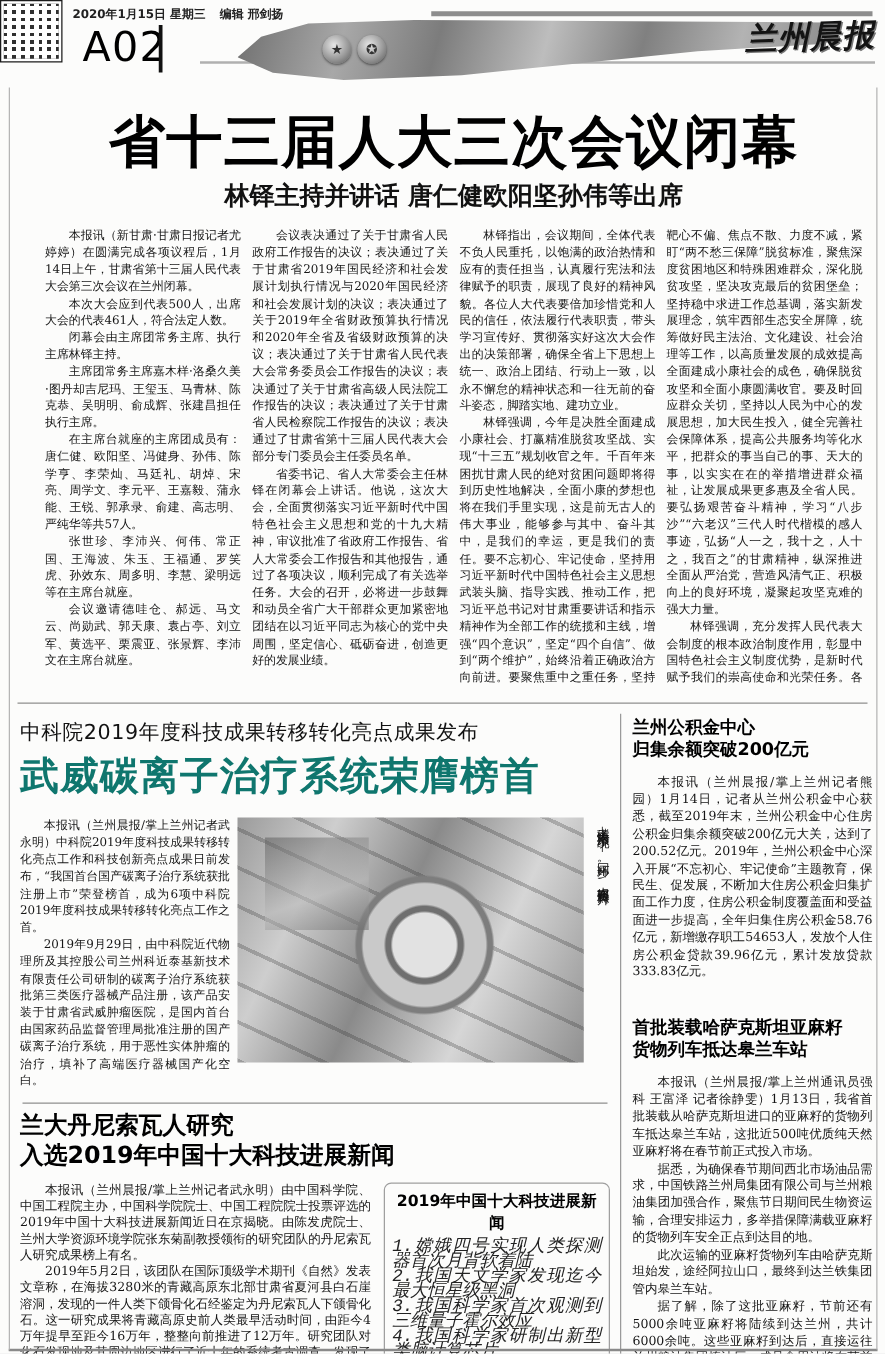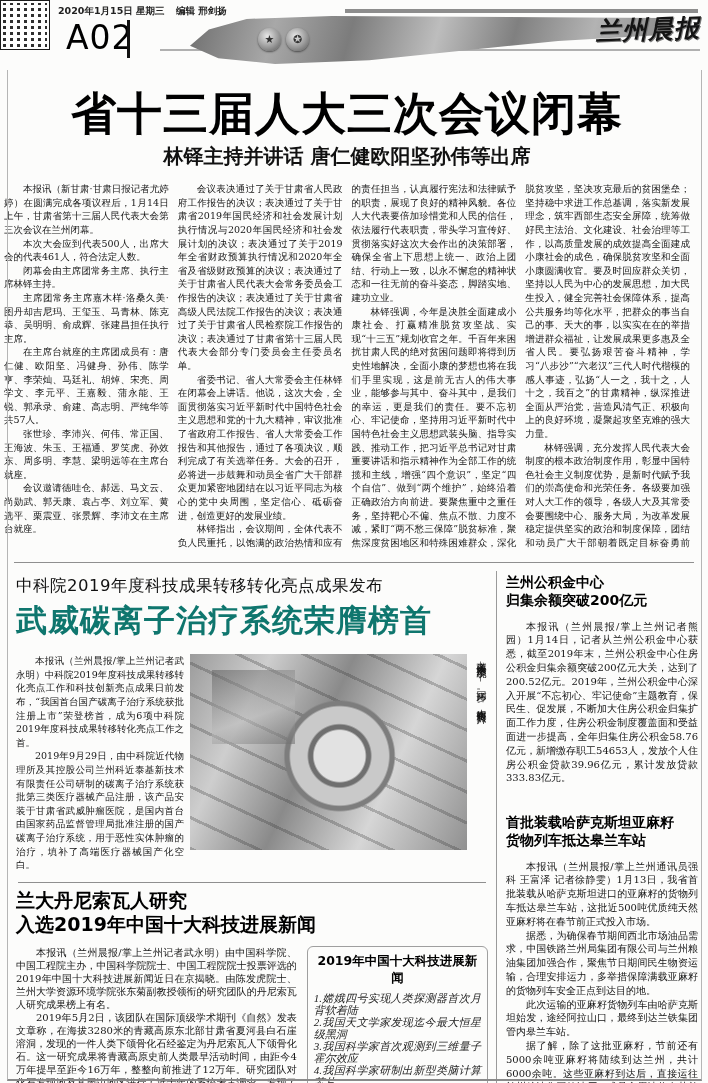--- a/index.html
+++ b/index.html
@@ -27,21 +27,21 @@
           display:flex;align-items:center;justify-content:center;font-size:11px;color:#333;
           box-shadow:0 1px 2px rgba(0,0,0,.5);}
   .flag-txt{position:absolute;left:128px;top:10px;font-size:23px;font-weight:900;font-style:italic;
             letter-spacing:2px;color:#2e2e2e;white-space:nowrap;
             text-shadow:1px 1px 0 #eee,2px 2px 2px rgba(0,0,0,.45);}
   .masthead{position:absolute;right:8px;top:13px;z-index:3;font-family:"DejaVu Serif",serif;
             font-size:25px;font-weight:900;font-style:italic;letter-spacing:1px;color:#141414;
             transform:rotate(-2deg);text-shadow:1px 1px 0 #777;}
 
   
-  .lead{padding:10px 14px 0 0;}
+  .lead{padding:10px 14px 0 32px;}
   .lead h1{margin:2px 0 6px;text-align:center;font-size:45px;font-weight:900;letter-spacing:1px;color:#000;line-height:1.05;}
   .lead h2{margin:0 0 12px;text-align:center;font-size:20px;font-weight:700;color:#111;}
   .bodytext{font-family:"DejaVu Serif",serif;font-size:9.5px;line-height:13.6px;text-align:justify;color:#151515;}
   .bodytext p{margin:0;text-indent:2em;}
   .lead-cols{column-count:4;column-gap:9px;height:372px;overflow:hidden;padding:0 4px;}
 
   .rule-h{height:1px;background:#8f8f8f;margin:8px 14px;}
 
   
   .lower{display:flex;align-items:stretch;padding:0 10px 0 16px;height:520px;}
@@ -63,21 +63,21 @@
   .caption{writing-mode:vertical-rl;font-size:10px;line-height:13px;height:196px;color:#111;
            font-family:"DejaVu Serif",serif;letter-spacing:1px;padding-left:2px;}
 
   
   .deni-head{font-size:19px;font-weight:900;color:#000;line-height:1.25;margin:6px 0 10px;}
   .deni-row{display:flex;gap:10px;}
   .deni-text{width:282px;}
   .box{width:168px;border:1px solid #9f9f9f;border-radius:6px;padding:6px 6px 4px;height:150px;overflow:hidden;}
   .box-title{font-size:12.5px;font-weight:900;text-align:center;margin:0 0 6px;color:#000;}
   .box ol{margin:0;padding:0;list-style:none;}
-  .box li{font-size:11px;line-height:11.5px;font-style:italic;font-family:Liberation Serif, serif;
+  .box li{font-size:14px;line-height:11.5px;font-style:italic;font-family:Liberation Mono, monospace;
           color:#222;text-align:justify;margin-bottom:1px;}
 
   
   .rail-head{font-size:14px;font-weight:900;color:#000;line-height:1.3;margin:2px 0 10px;}
   .rail .bodytext{font-size:10px;line-height:13.8px;}
   .rail-gap{height:26px;}
 </style>
 </head>
 <body>
 

